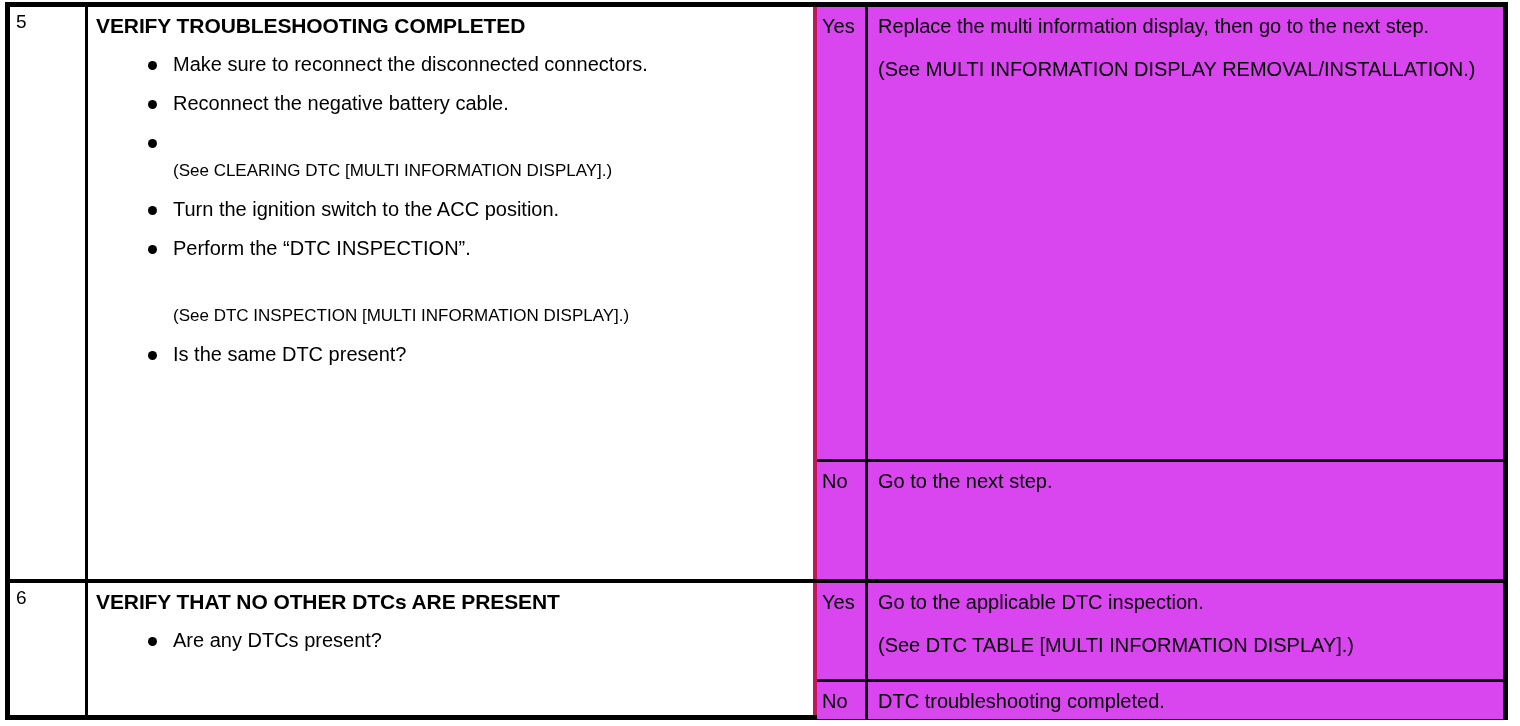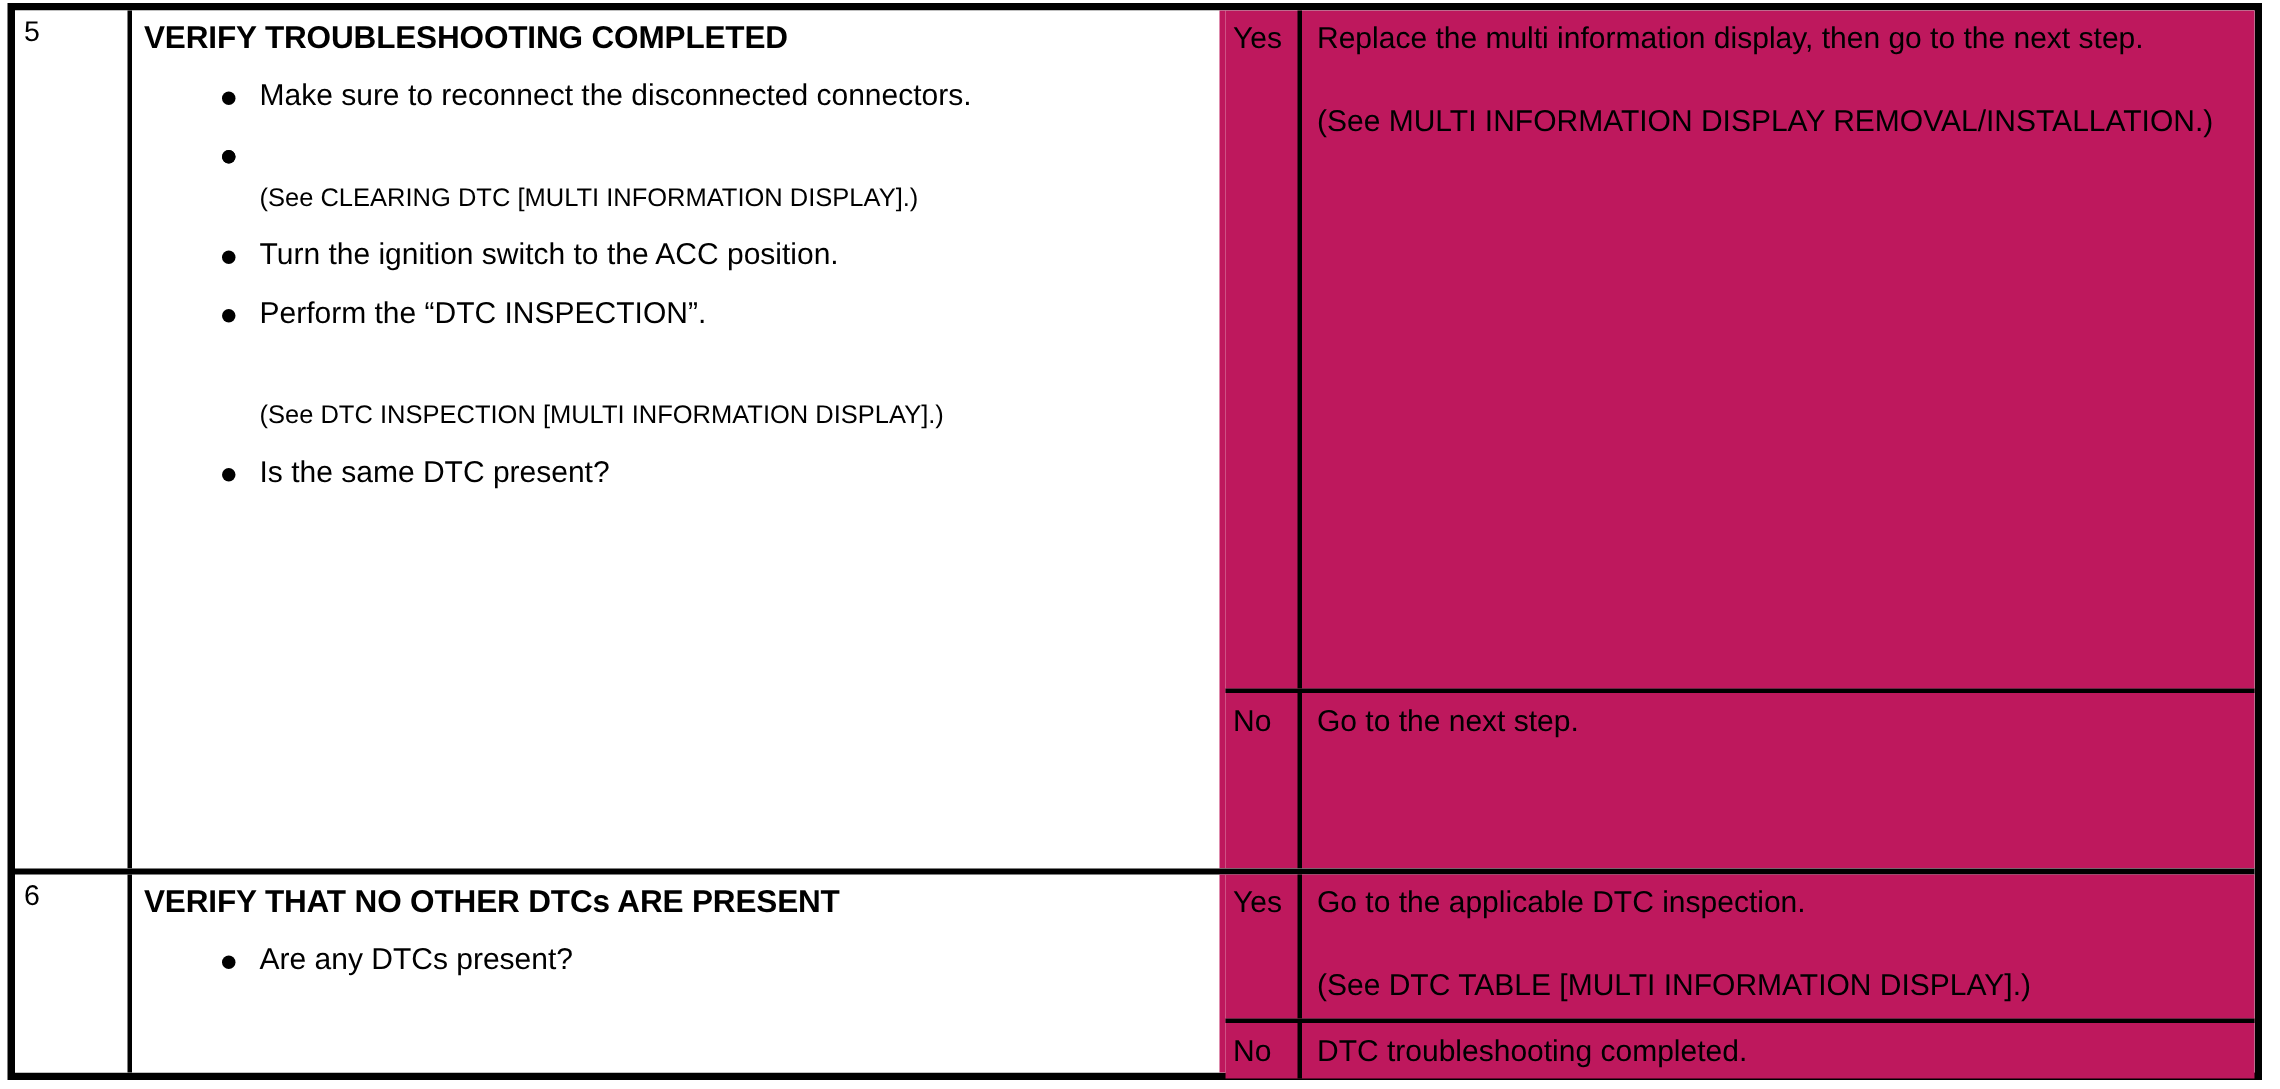--- a/index.html
+++ b/index.html
@@ -119,21 +119,21 @@
     position: absolute;
     left: 807px;
     top: 0;
     right: 0;
     height: 100%;
   }
   .outcome-row {
     position: absolute;
     left: 0;
     width: 100%;
-    background: #be185d;
+    background: #d946ef;
   }
   .outcome-label {
     position: absolute;
     left: 0;
     top: 0;
     width: 51px;
     height: 100%;
     border-right: 3px solid #000000;
     padding: 6px 0 0 5px;
     font-size: 20px;
@@ -145,21 +145,21 @@
     top: 0;
     right: 0;
     height: 100%;
     padding: 6px 8px 0 10px;
   }
   .outcome-text p {
     margin: 0;
     font-size: 20px;
     line-height: 27px;
   }
-  .outcome-text p.spaced { margin-top: 28px; }
+  .outcome-text p.spaced { margin-top: 16px; }
 
   
   .r5-yes { top: 0; height: 452px; }
   .r5-no  { top: 452px; height: 120px; border-top: 3px solid #000000; }
 
   
   .r6-yes { top: 0; height: 96px; }
   .r6-no  { top: 96px; height: 40px; border-top: 3px solid #000000; }
 </style>
 </head>
@@ -179,20 +179,21 @@
 
           <ul class="bullet-list">
 
             <li class="bullet-item">
               <span class="dot"></span>
               <span>Make sure to reconnect the disconnected connectors.</span>
             </li>
 
             <li class="bullet-item">
               <span class="dot"></span>
+              <span>Reconnect the negative battery cable.</span>
             </li>
 
             <li class="bullet-item">
               <span class="dot"></span>
             </li>
 
             <li class="note-para">(See CLEARING DTC [MULTI INFORMATION DISPLAY].)</li>
 
             <li class="bullet-item">
               <span class="dot"></span>

